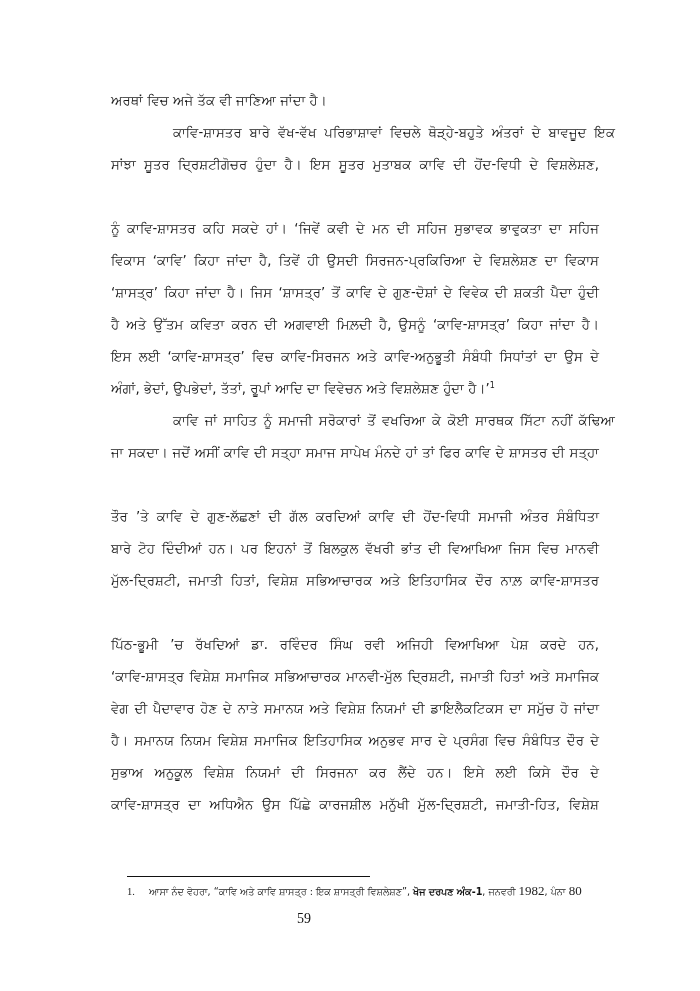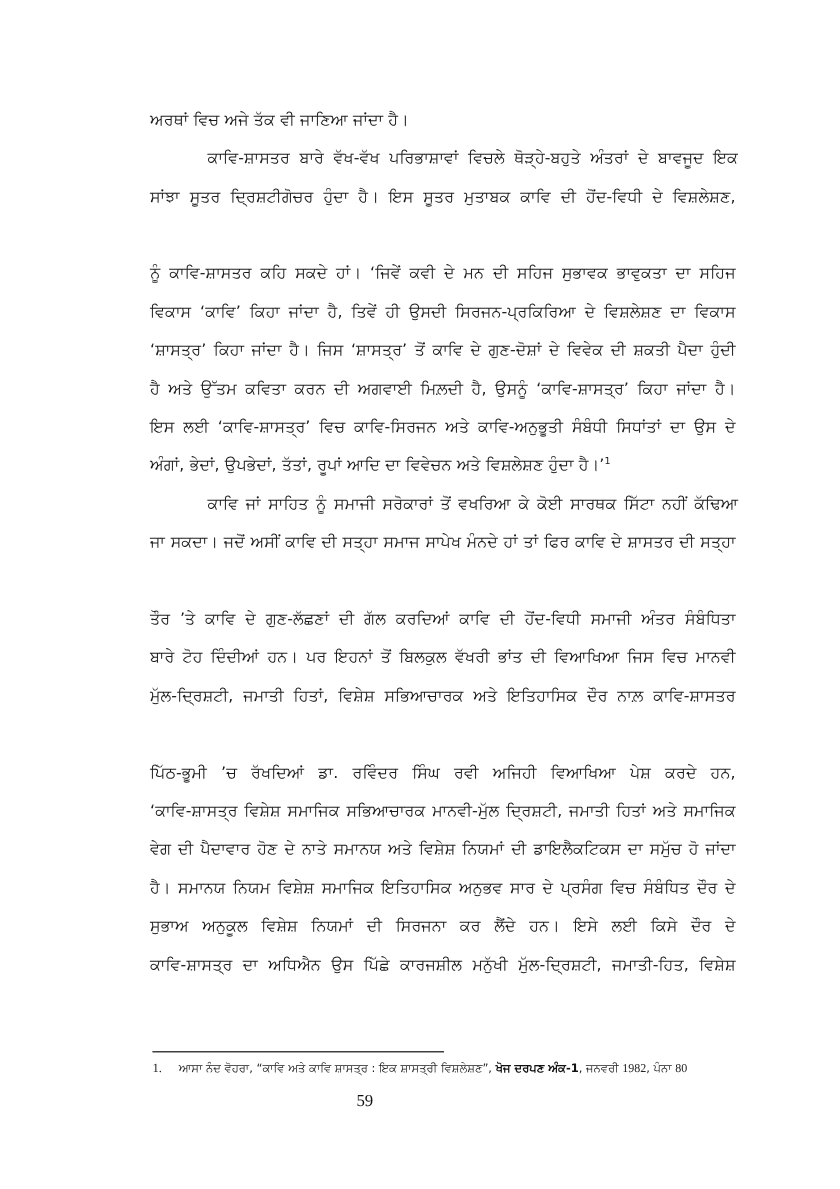--- a/index.html
+++ b/index.html
@@ -4,42 +4,42 @@
 <style>
   html, body { margin: 0; padding: 0; background: #ffffff; }
   body { width: 700px; height: 991px; position: relative; overflow: hidden; }
   .page {
     position: absolute; left: 0; top: 0; width: 700px; height: 991px; background: #ffffff;
     color: #1a1a1a;
     font-family: "DejaVu Sans", sans-serif;
   }
   .line {
     position: absolute;
-    left: 125px;
+    left: 111px;
     width: 488px;
     font-size: 13.2px;
     line-height: 18px;
     white-space: nowrap;
     letter-spacing: 0.1px;
   }
   .line.just { text-align: justify; text-align-last: justify; }
   .line.indent { left: 173px; width: 442px; }
   sup.fn { font-size: 8px; vertical-align: super; line-height: 0; }
   .footnote-rule {
     position: absolute; left: 127px; top: 876px; width: 243px; height: 0;
     border-top: 1.5px solid #111;
   }
   .footnote {
     position: absolute; left: 127px; top: 884px; width: 500px;
     font-size: 9.6px; line-height: 14px; white-space: nowrap; color: #222;
     font-family: "DejaVu Sans", sans-serif;
   }
   .footnote .num { display: inline-block; width: 22px; font-family: "Liberation Serif", serif; font-size: 10.5px; }
   .footnote b { font-weight: bold; color: #111; }
-  .footnote .serif { font-family: "Liberation Serif", serif; font-size: 10px; }
+  .footnote .serif { font-family: "Liberation Serif", serif; font-size: 13px; }
   .page-number {
     position: absolute; left: 0; width: 608px; top: 911px; text-align: center;
     font-family: "Liberation Serif", serif; font-size: 14px; color: #111;
   }
 </style>
 </head>
 <body>
 
 <div class="page">
 

